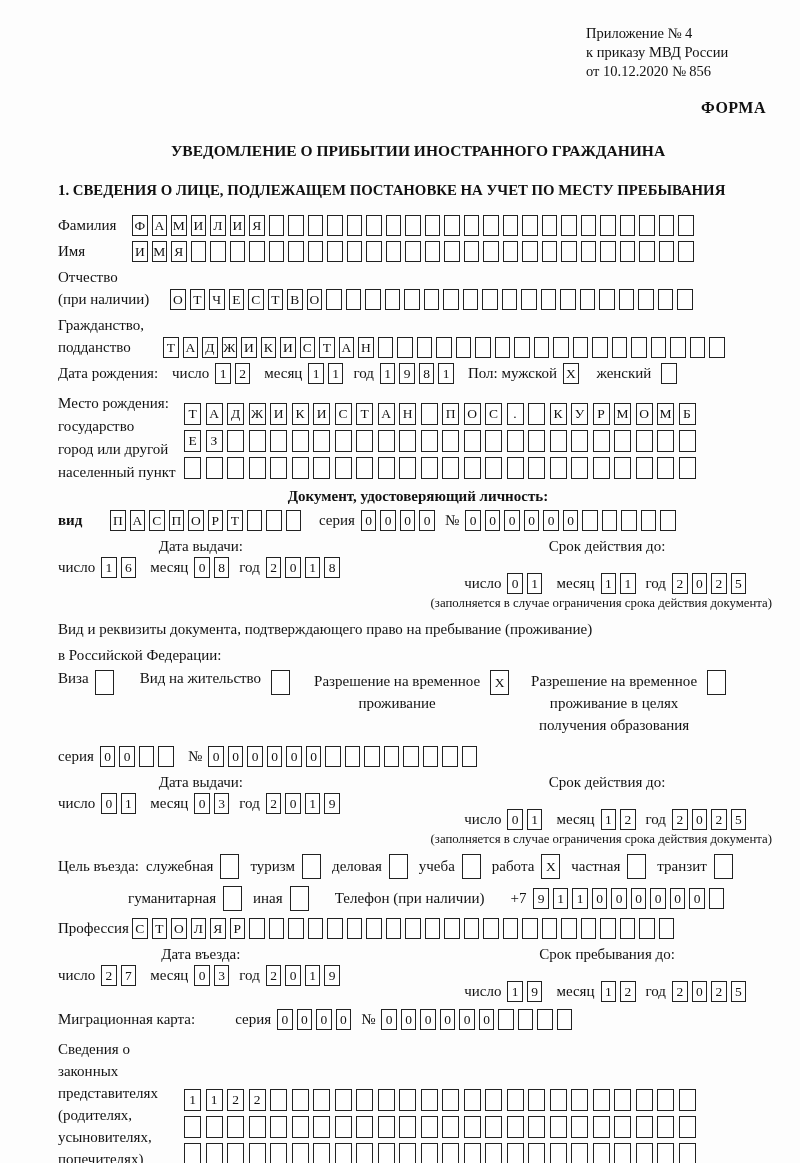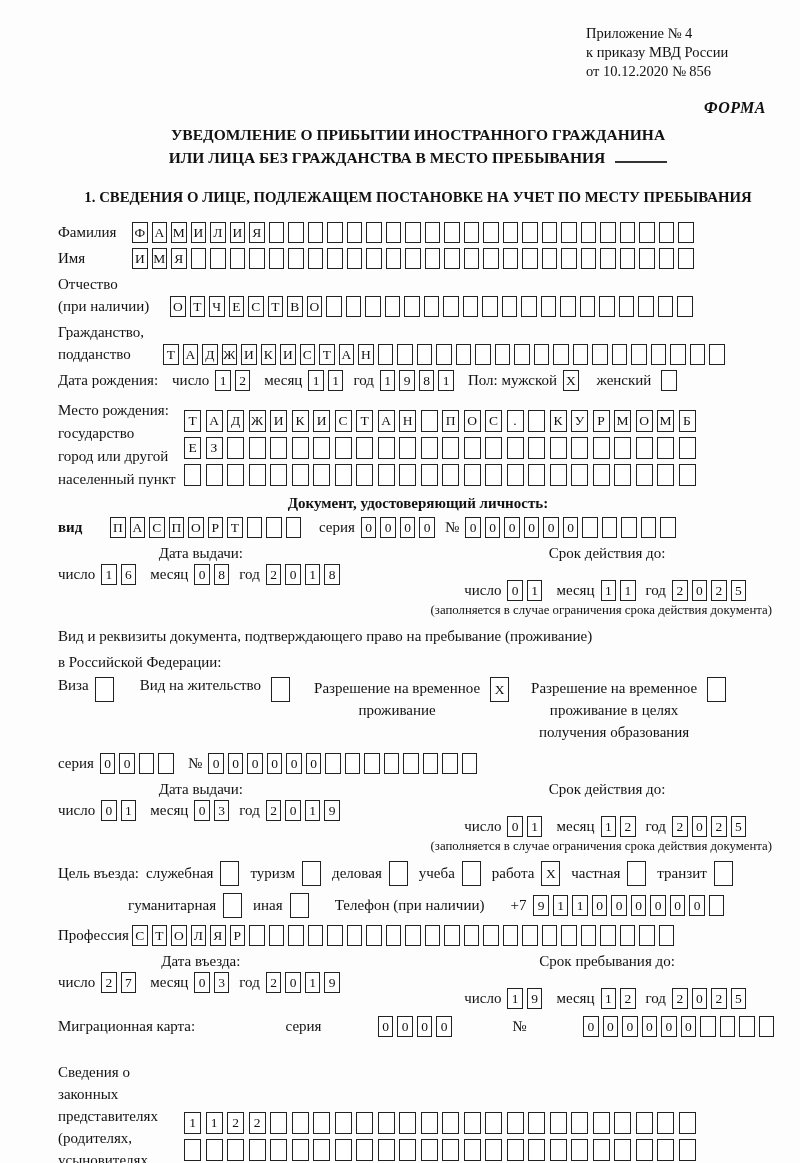--- a/index.html
+++ b/index.html
@@ -7,25 +7,25 @@
   body {
     height: 1163px; background: #fdfdfd; color: #111;
     font-family: "Liberation Serif", "DejaVu Serif", serif;
     font-size: 15px; overflow: hidden;
   }
   .page { padding: 24px 22px 8px 58px; }
 
   
   .hdr { margin-left: auto; width: 192px; line-height: 19px; font-size: 14.5px; }
   .hdr .small { font-size: 13.5px; line-height: 17.5px; margin-top: 3px; }
-  .forma { text-align: right; font-weight: bold; font-size: 16px; margin: 18px 12px 6px 0; letter-spacing: .5px; font-style: italic; }
+  .forma { text-align: right; font-weight: bold; font-size: 16px; margin: 18px 12px 22px 0; letter-spacing: .5px; }
 
   .title { text-align: center; font-weight: bold; font-size: 15.5px; line-height: 23px; margin-bottom: 20px; }
   .title-blank { display: inline-block; width: 52px; border-bottom: 2px solid #333; margin-left: 10px; height: 14px; }
-  .sec-head { font-weight: bold; font-size: 14.8px; margin-bottom: 16px; text-align: center; }
+  .sec-head { font-weight: bold; font-size: 14.8px; margin-bottom: 16px; }
 
   
   .cells { display: inline-flex; flex: none; }
   .cell {
     width: 15.5px; height: 21px; border: 1.6px solid #222; margin-right: 4px;
     display: inline-flex; align-items: center; justify-content: center;
     font-size: 13.5px; flex: none; background: #fff;
   }
   .cells.wide .cell { width: 17px; margin-right: 4.5px; height: 22px; }
   .cells.big .cell { width: 19px; height: 25px; }
@@ -62,21 +62,20 @@
 
   <div class="hdr">
     <div>Приложение № 4</div>
     <div>к приказу МВД России</div>
     <div>от 10.12.2020 № 856</div>
   </div>
   <div class="forma">ФОРМА</div>
 
   <div class="title">
     <div>УВЕДОМЛЕНИЕ О ПРИБЫТИИ ИНОСТРАННОГО ГРАЖДАНИНА</div>
-    <div><span>ИЛИ ЛИЦА БЕЗ ГРАЖДАНСТВА В МЕСТО ПРЕБЫВАНИЯ</span><span class="title-blank"></span></div>
   </div>
 
   <div class="sec-head">1. СВЕДЕНИЯ О ЛИЦЕ, ПОДЛЕЖАЩЕМ ПОСТАНОВКЕ НА УЧЕТ ПО МЕСТУ ПРЕБЫВАНИЯ</div>
 
   <div class="row">
     <span class="lbl w74">Фамилия</span>
     <span class="cells">
         <span class="cell">Ф</span>
         <span class="cell">А</span>
         <span class="cell">М</span>
@@ -658,21 +657,21 @@
         <span class="cells">
             <span class="cell">2</span>
             <span class="cell">0</span>
             <span class="cell">2</span>
             <span class="cell">5</span>
           </span>
       </div>
     </div>
   </div>
 
-  <div class="row" style="margin-bottom:24px;justify-content:space-between;">
+  <div class="row" style="margin-bottom:8px;">
     <span style="margin-right:40px;">Миграционная карта:</span>
     <span class="mr6">серия</span>
     <span class="cells mr6">
         <span class="cell">0</span>
         <span class="cell">0</span>
         <span class="cell">0</span>
         <span class="cell">0</span>
       </span>
     <span class="mr6">№</span>
     <span class="cells">

